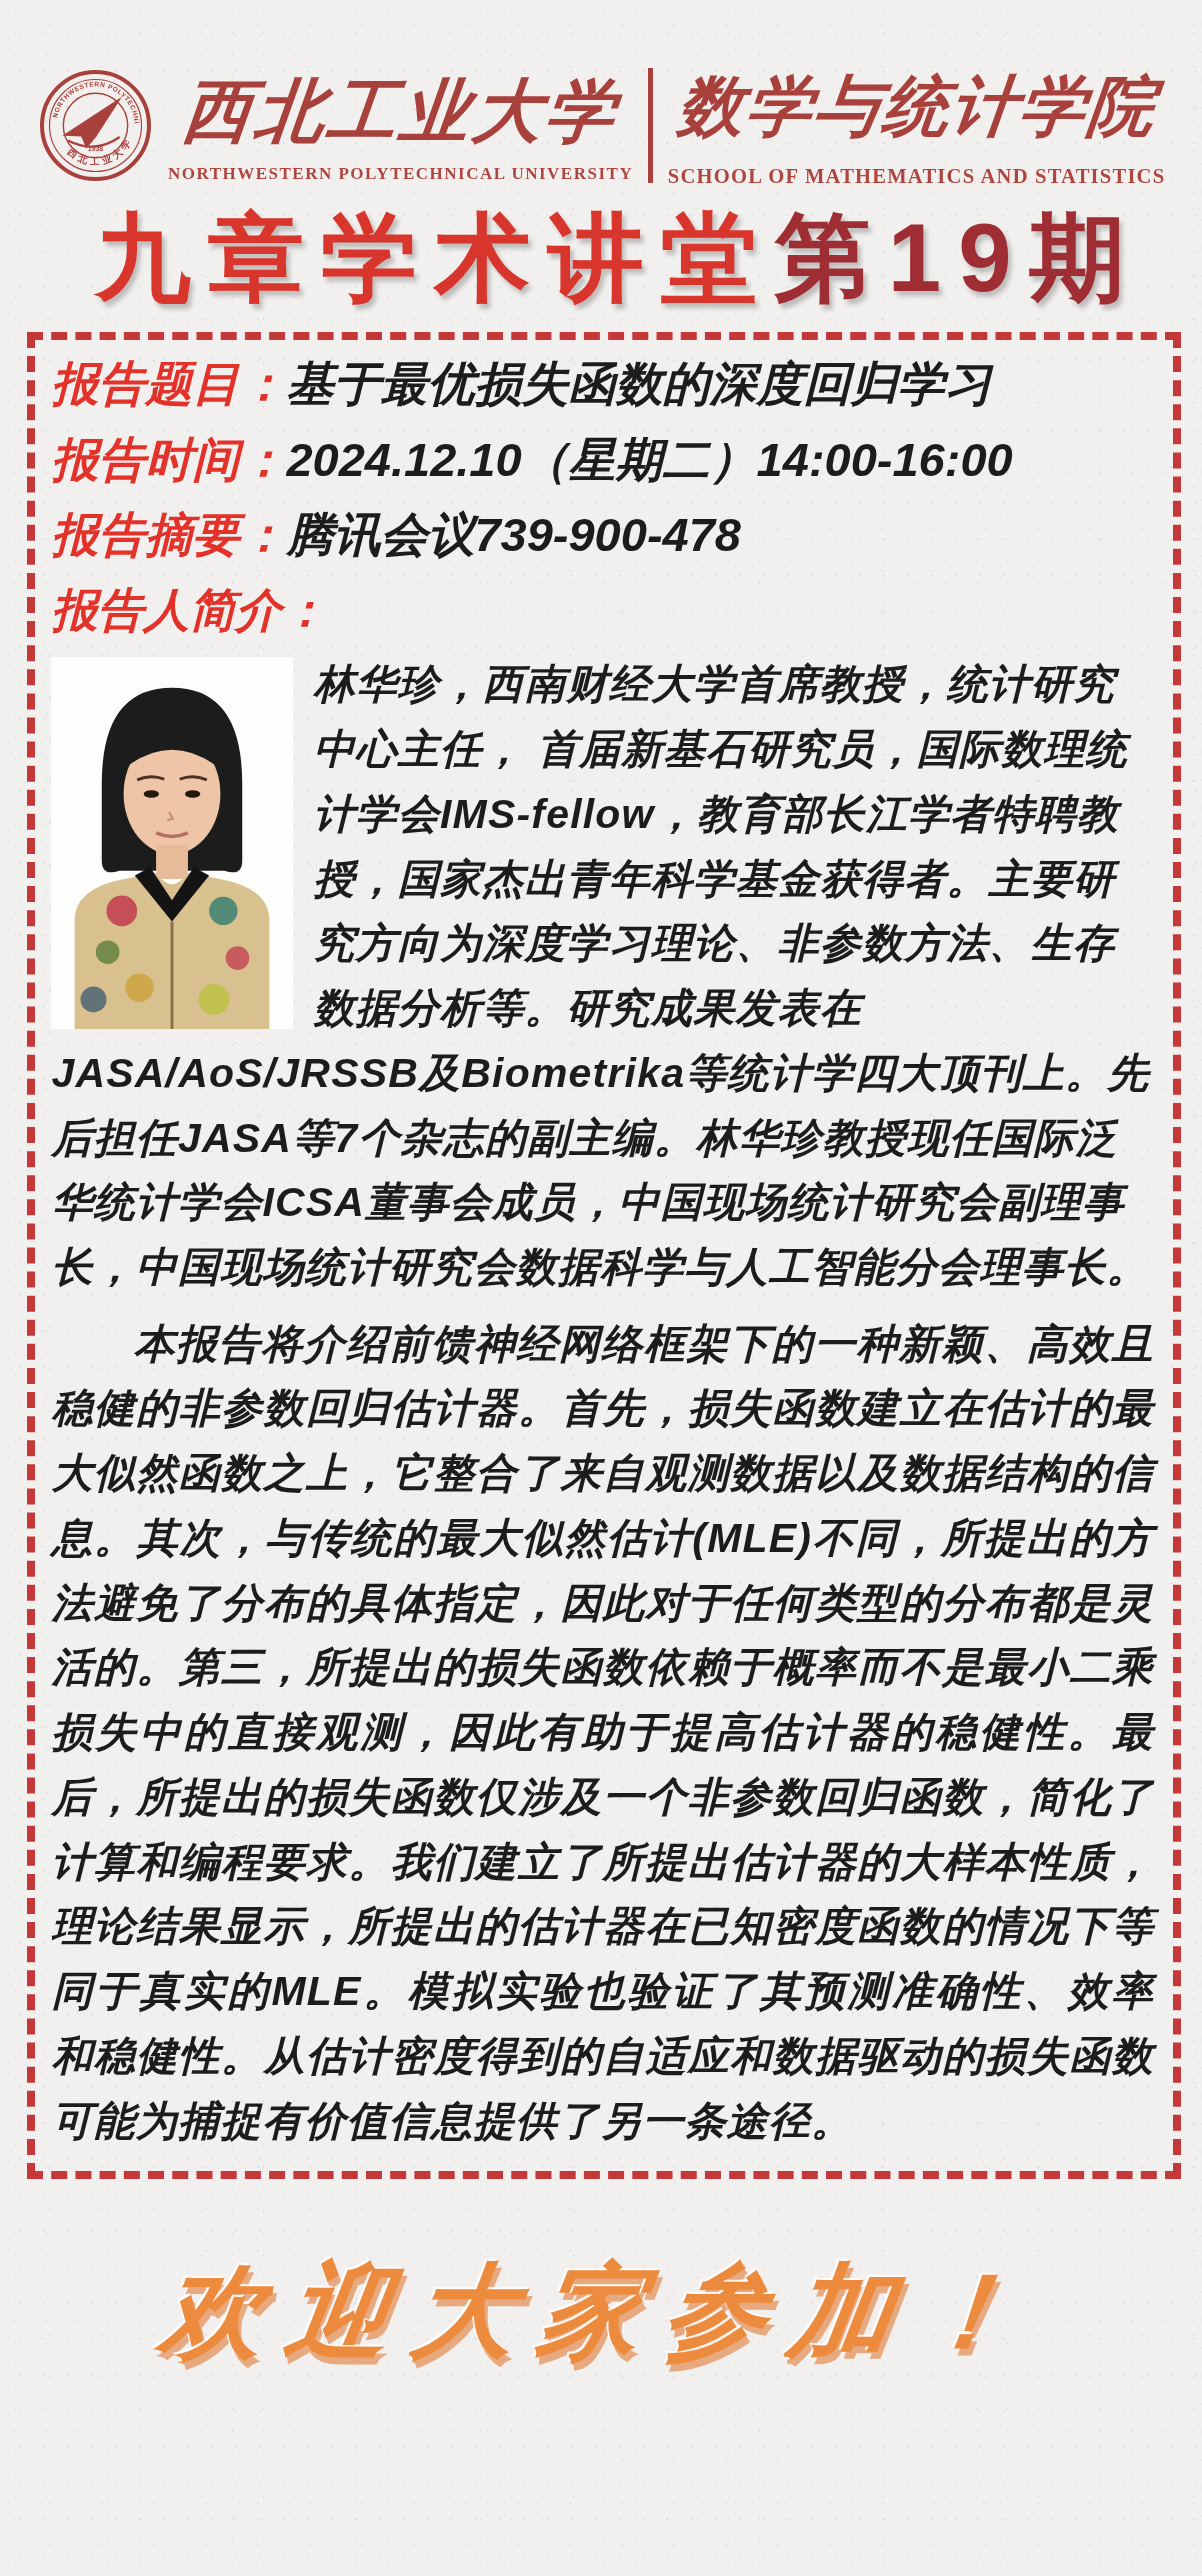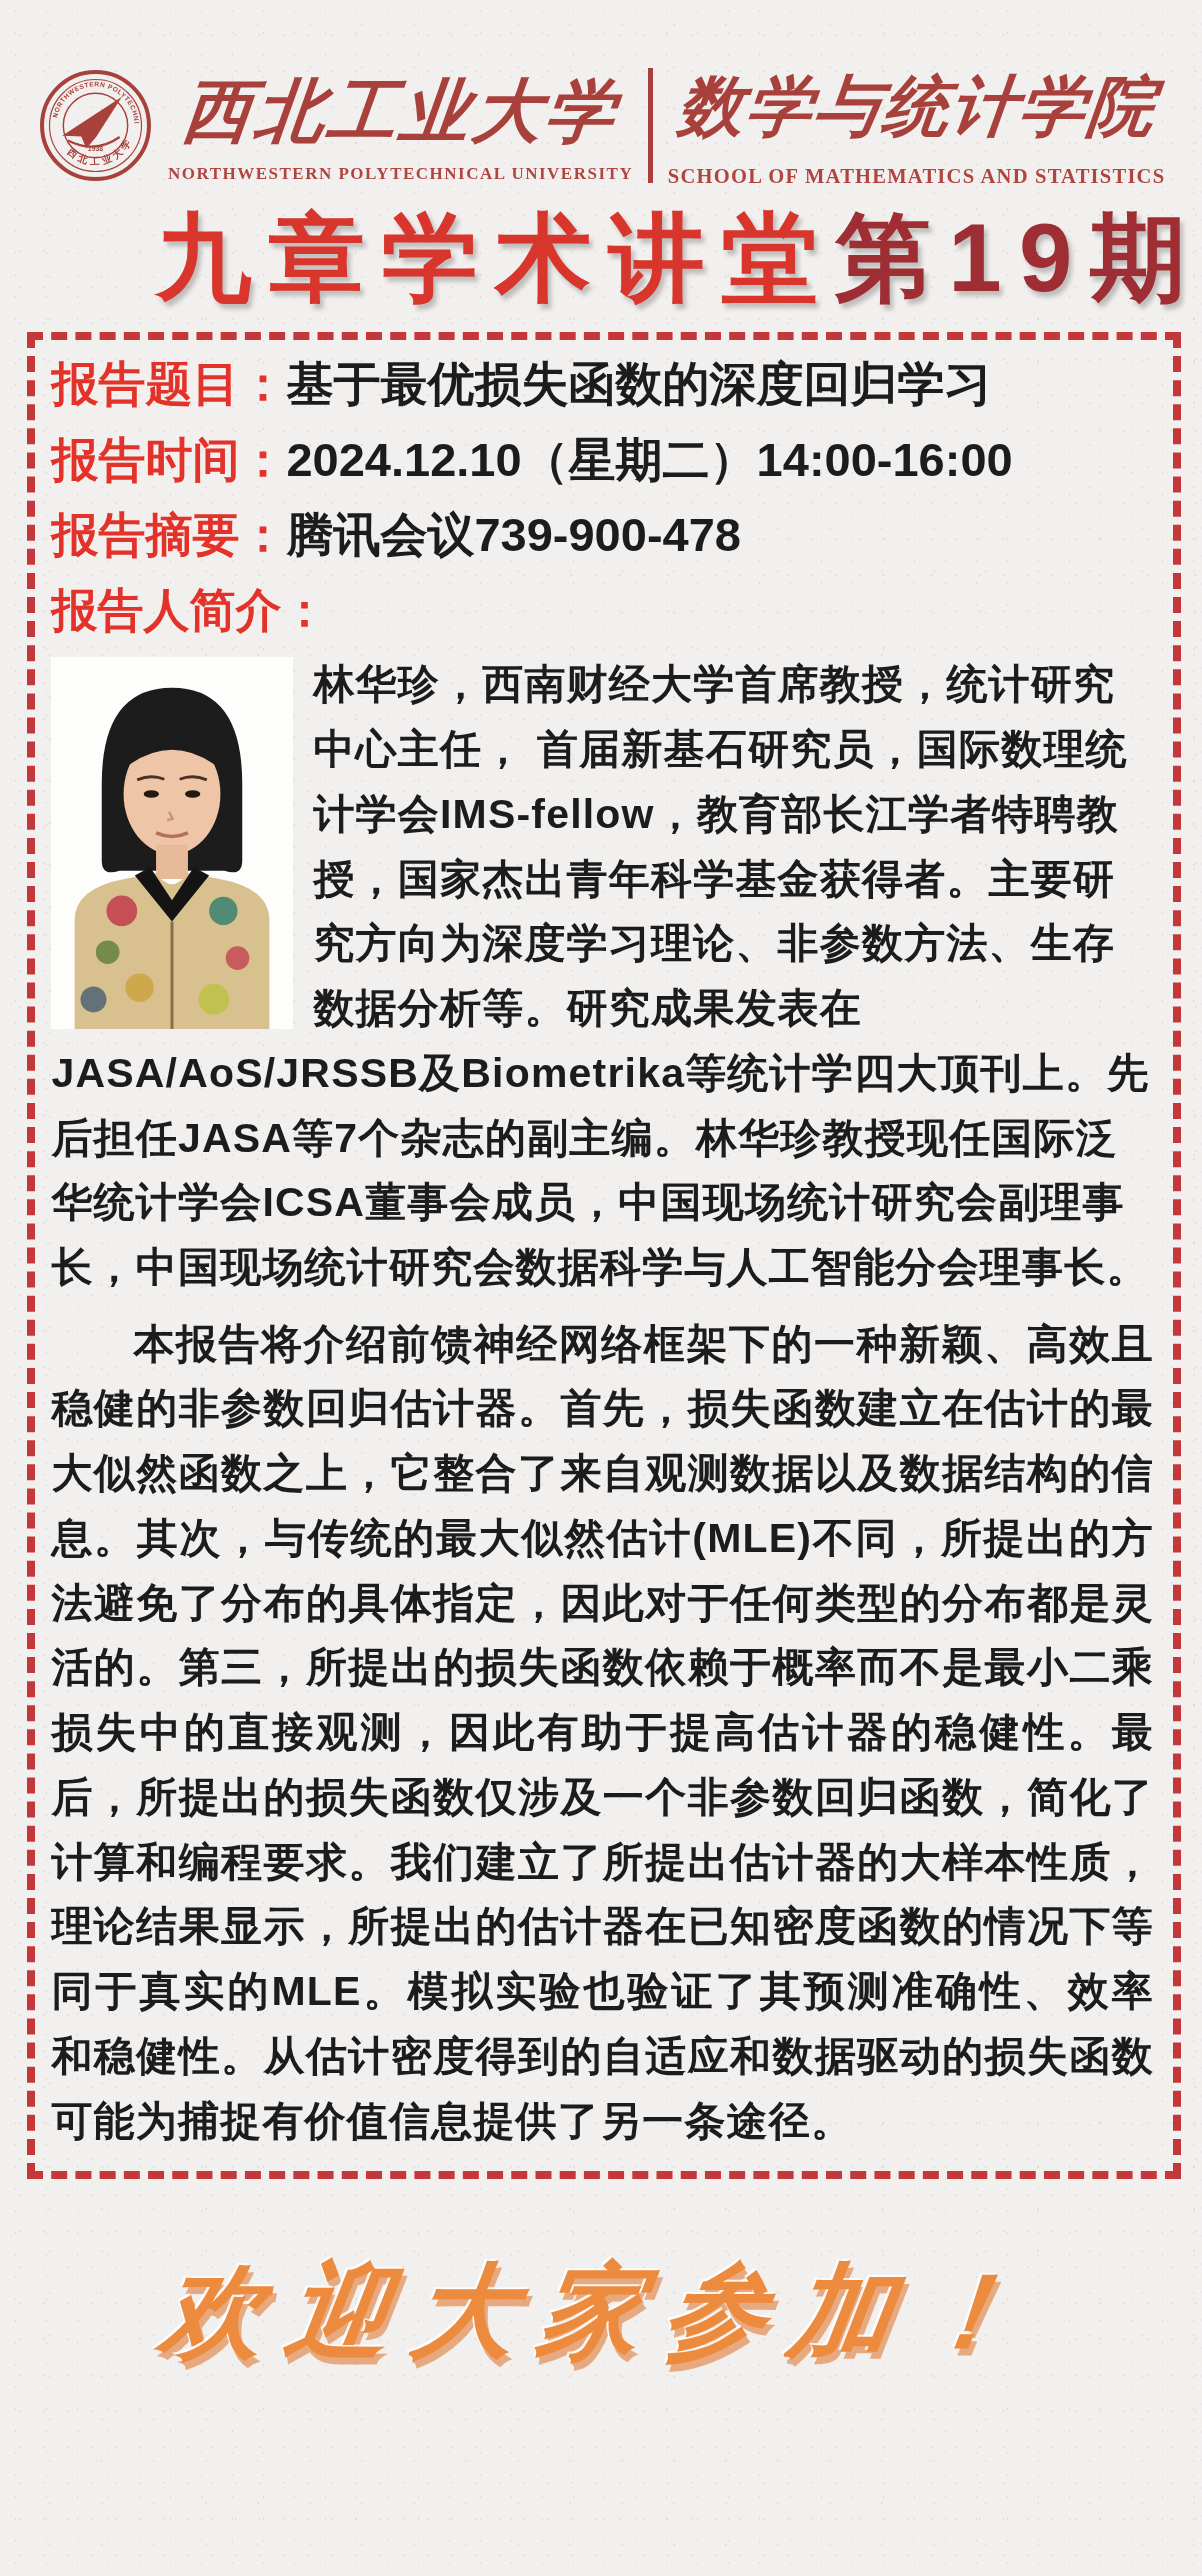--- a/index.html
+++ b/index.html
@@ -42,37 +42,38 @@
     color:#b04540;
     font-weight:bold;
     white-space:nowrap;
   }
   .brand-left .en-sub{font-size:17px;letter-spacing:1.5px;margin-top:5.9px;}
   .brand-right .en-sub{font-size:20.6px;letter-spacing:1.2px;margin-top:13px;}
   .divider{width:4.1px;height:115px;background:#a8403c;align-self:center;}
   
   .main-title{
     margin-top:16.4px;
-    text-align:right;
+    text-align:center;
     font-size:96px;
     font-weight:900;
     letter-spacing:0.18em;
     white-space:nowrap;
     line-height:1.12;
     text-shadow:3.5px 5.3px 4.1px rgba(60,60,60,.28);
     margin-left:34px;
   }
   .title-main{color:#d8352c;}
   .title-issue{color:#9e2e33;}
   
   .box{
     margin:20px 22px 0 27px;
     border:8.8px dashed #c5383a;
     padding:16.4px 19px 17.6px 16.4px;
     color:#1c1c1c;
+    font-style:italic;
   }
   .info-row{
     display:flex;
     align-items:flex-start;
     margin-bottom:20px;
     font-weight:900;
     font-size:47px;
     line-height:1.18;
   }
   .info-label{

